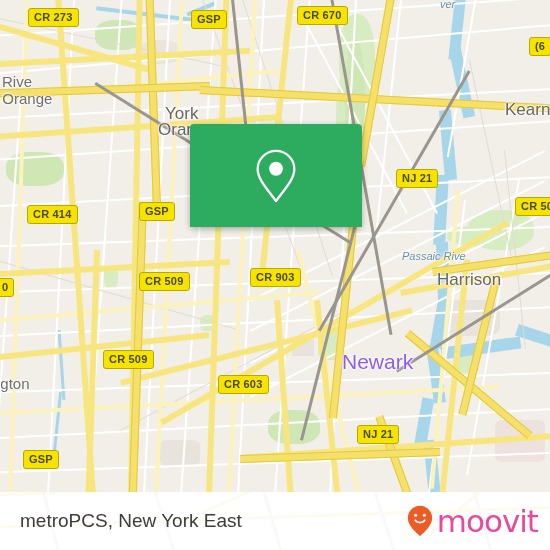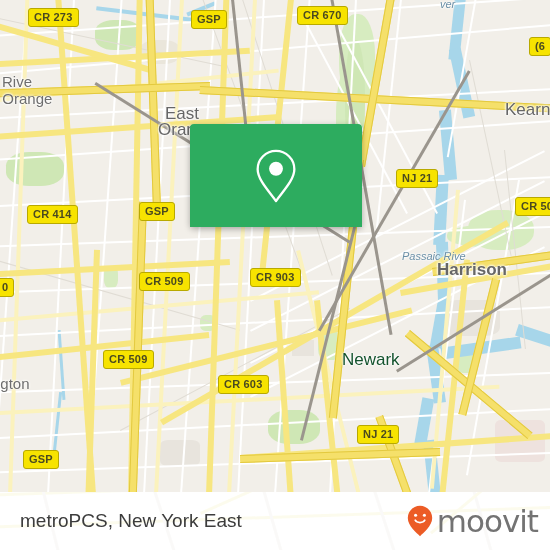--- a/index.html
+++ b/index.html
@@ -56,21 +56,21 @@
   }
 
   
   .place {
     position: absolute;
     color: #6b6b6b;
     white-space: nowrap;
     font-family: "Liberation Sans", sans-serif;
     text-shadow: 0 0 3px #fff, 0 0 3px #fff, 0 0 2px #fff;
   }
-  .place.city   { font-size: 17px; color: #14532d; }
+  .place.city   { font-size: 21px; color: #8b5cf6; }
   .place.town   { font-size: 17px; color: #666; }
   .place.small  { font-size: 15px; color: #6e6e6e; }
   .place.river  { font-size: 11px; color: #6a8fa6; font-style: italic; }
 
   
   #callout {
     position: absolute;
     left: 190px; top: 124px;
     width: 172px;
     border-radius: 4px;
@@ -133,21 +133,21 @@
     position: absolute; left: 20px; top: 50%; transform: translateY(-50%);
     font-size: 19px; color: #3c3c3c; white-space: nowrap;
     z-index: 2;
   }
   #footer-logo {
     position: absolute; right: 12px; top: 50%; transform: translateY(-50%);
     display: flex; align-items: center; z-index: 2;
   }
   #moovit-mark { width: 26px; height: 32px; display: block; }
   #moovit-word {
-    font-size: 31px; color: #737373; letter-spacing: -1px;
+    font-size: 31px; color: #ec4899; letter-spacing: -1px;
     margin-left: 4px; line-height: 32px;
     font-family: "DejaVu Sans", sans-serif; font-weight: 500;
   }
 </style>
 </head>
 <body>
 
 <div id="app">
 
   <div id="map">
@@ -271,24 +271,24 @@
       <div class="rail road" style="left:96px;  top:82px;  width:300px; height:3px; transform:rotate(32deg);"></div>
       <div class="rail road" style="left:330px; top:-20px; width:360px; height:3px; transform:rotate(80deg);"></div>
       <div class="rail road" style="left:318px; top:330px; width:300px; height:3px; transform:rotate(-60deg);"></div>
       <div class="rail road" style="left:300px; top:440px; width:220px; height:3px; transform:rotate(-76deg);"></div>
       <div class="rail road" style="left:396px; top:370px; width:260px; height:3px; transform:rotate(-32deg);"></div>
       <div class="rail road" style="left:232px; top:-20px; width:160px; height:3px; transform:rotate(84deg);"></div>
 
       <div id="places">
           <div class="place small" style="left: 2px; top: 73px;">Rive</div>
           <div class="place small" style="left: -6px; top: 90px;">f Orange</div>
-          <div class="place town" style="left: 165px; top: 104px;">East</div>
+          <div class="place town" style="left: 165px; top: 104px;">York</div>
           <div class="place town" style="left: 158px; top: 120px;">Orange</div>
           <div class="place town" style="left: 505px; top: 100px;">Kearny</div>
-          <div class="place town" style="left: 437px; top: 260px; font-weight: bold;">Harrison</div>
+          <div class="place town" style="left: 437px; top: 270px;">Harrison</div>
           <div class="place city" style="left: 342px; top: 350px;">Newark</div>
           <div class="place small" style="left: -8px; top: 375px;">ngton</div>
           <div class="place river" style="left: 402px; top: 250px;">Passaic Rive</div>
           <div class="place river" style="left: 440px; top: -2px;">ver</div>
         </div>
 
       <div id="shields">
           <div class="shield" style="left: 28px; top: 8px;">CR 273</div>
           <div class="shield" style="left: 191px; top: 10px;">GSP</div>
           <div class="shield" style="left: 297px; top: 6px;">CR 670</div>

